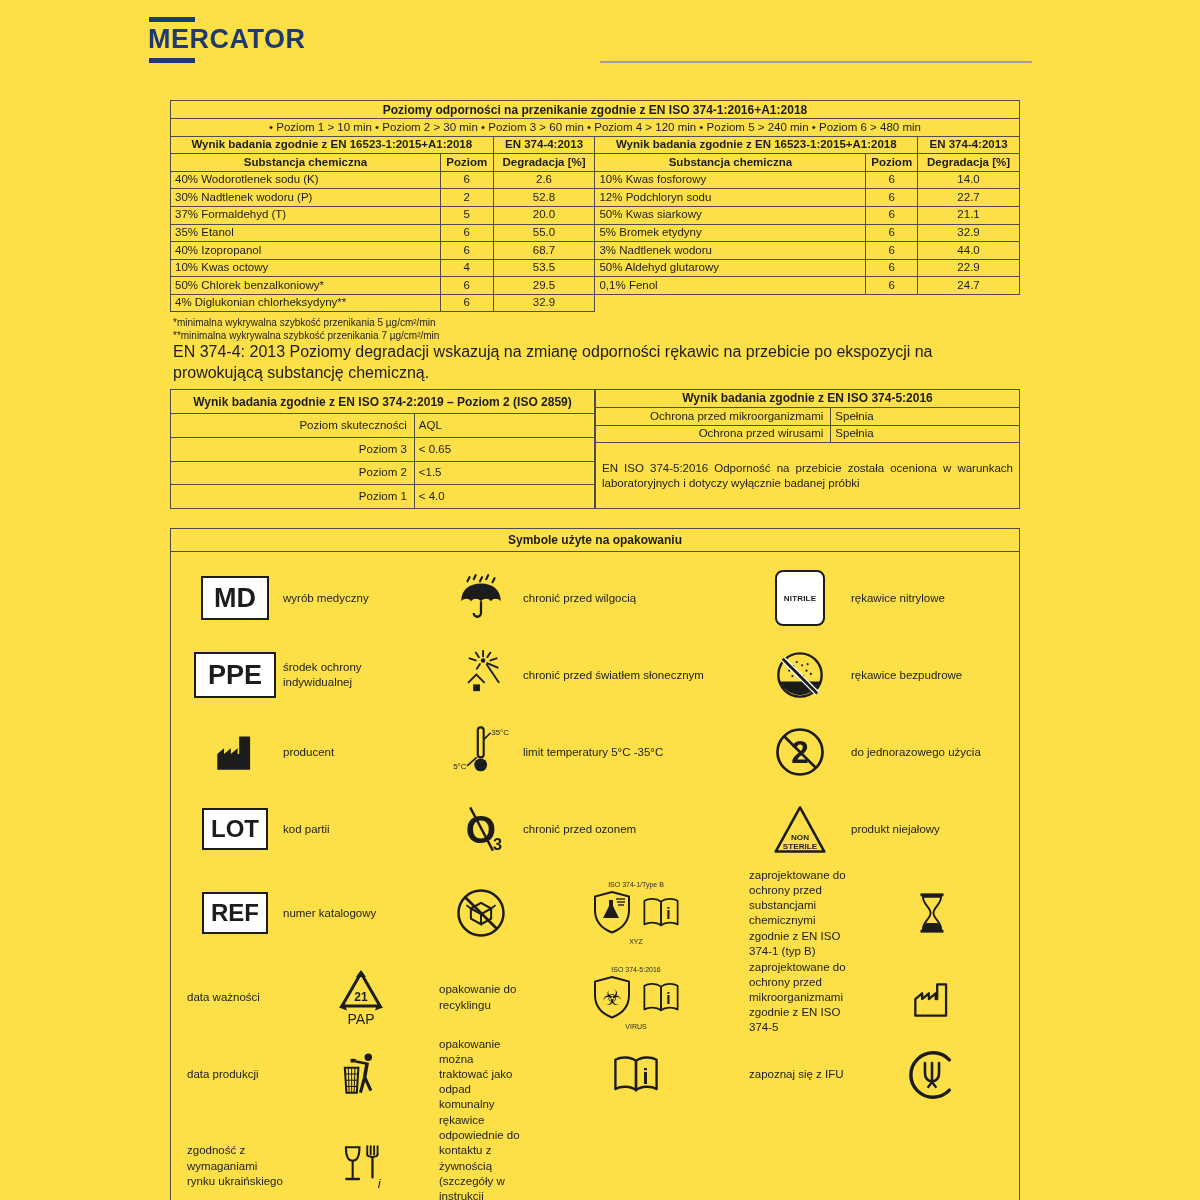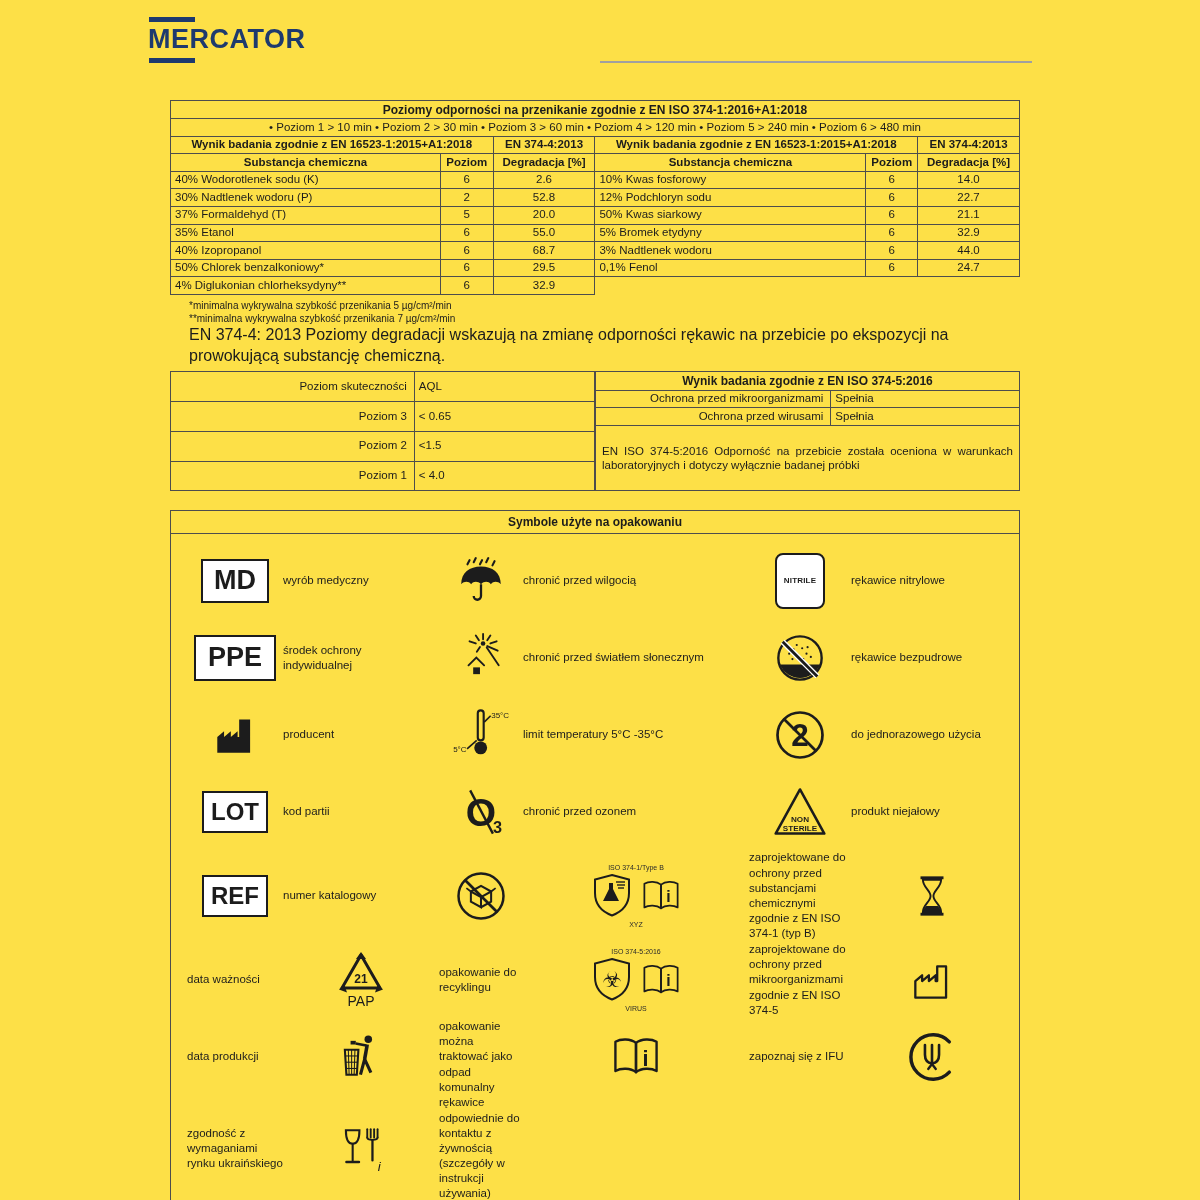--- a/index.html
+++ b/index.html
@@ -17,21 +17,21 @@
   table{border-collapse:collapse;table-layout:fixed;}
   td{border:1px solid #4d4d4d;font-size:11.5px;line-height:1.18;padding:1.5px 4px;
      overflow:hidden;white-space:nowrap;}
   .t-title{font-weight:bold;text-align:center;font-size:12px;}
   .t-center{text-align:center;}
   .t-bold{font-weight:bold;}
   .res{width:100%;}
   .res td.sub{text-align:left;}
   .res td.num{text-align:center;}
   .res td.empty{border:none;}
-  .footnotes{padding:4px 3px 5px 3px;margin-left:16px;}
+  .footnotes{padding:4px 3px 5px 3px;}
   .fn{font-size:16px;line-height:1.3;}
   .fn.small{font-size:10px;}
   .lower{display:flex;align-items:stretch;}
   .lower table{width:50%;}
   .aql td.lab,.micro td.lab{text-align:right;padding-right:7px;}
   .aql td.val,.micro td.val{text-align:left;}
   .micro td.note{white-space:normal;text-align:justify;padding:18px 6px;line-height:1.25;}
   
   .sym-section{border:1.5px solid #4d4d4d;margin-top:19px;}
   .sym-title{border-bottom:1.5px solid #4d4d4d;text-align:center;font-weight:bold;
@@ -135,20 +135,28 @@
           </tr>
       <tr>
             <td class="sub">40% Izopropanol</td>
             <td class="num">6</td>
             <td class="num">68.7</td>
             <td class="sub">3% Nadtlenek wodoru</td>
             <td class="num">6</td>
             <td class="num">44.0</td>
           </tr>
       <tr>
+            <td class="sub">10% Kwas octowy</td>
+            <td class="num">4</td>
+            <td class="num">53.5</td>
+            <td class="sub">50% Aldehyd glutarowy</td>
+            <td class="num">6</td>
+            <td class="num">22.9</td>
+          </tr>
+      <tr>
             <td class="sub">50% Chlorek benzalkoniowy*</td>
             <td class="num">6</td>
             <td class="num">29.5</td>
             <td class="sub">0,1% Fenol</td>
             <td class="num">6</td>
             <td class="num">24.7</td>
           </tr>
       <tr>
             <td class="sub">4% Diglukonian chlorheksydyny**</td>
             <td class="num">6</td>
@@ -166,20 +174,23 @@
       <div class="fn">EN 374-4: 2013 Poziomy degradacji wskazują na zmianę odporności rękawic na przebicie po ekspozycji na prowokującą substancję chemiczną.</div>
     </div>
 
     <div class="lower">
       <table class="aql">
         <colgroup>
             <col style="width:57.5%">
             <col style="width:42.5%">
           </colgroup>
         <tbody>
+            <tr>
+              <td colspan="2" class="t-title">Wynik badania zgodnie z EN ISO 374-2:2019 – Poziom 2 (ISO 2859)</td>
+            </tr>
         <tr>
               <td class="lab">Poziom skuteczności</td>
               <td class="val">AQL</td>
             </tr>
         <tr>
               <td class="lab">Poziom 3</td>
               <td class="val">&lt; 0.65</td>
             </tr>
         <tr>
               <td class="lab">Poziom 2</td>

